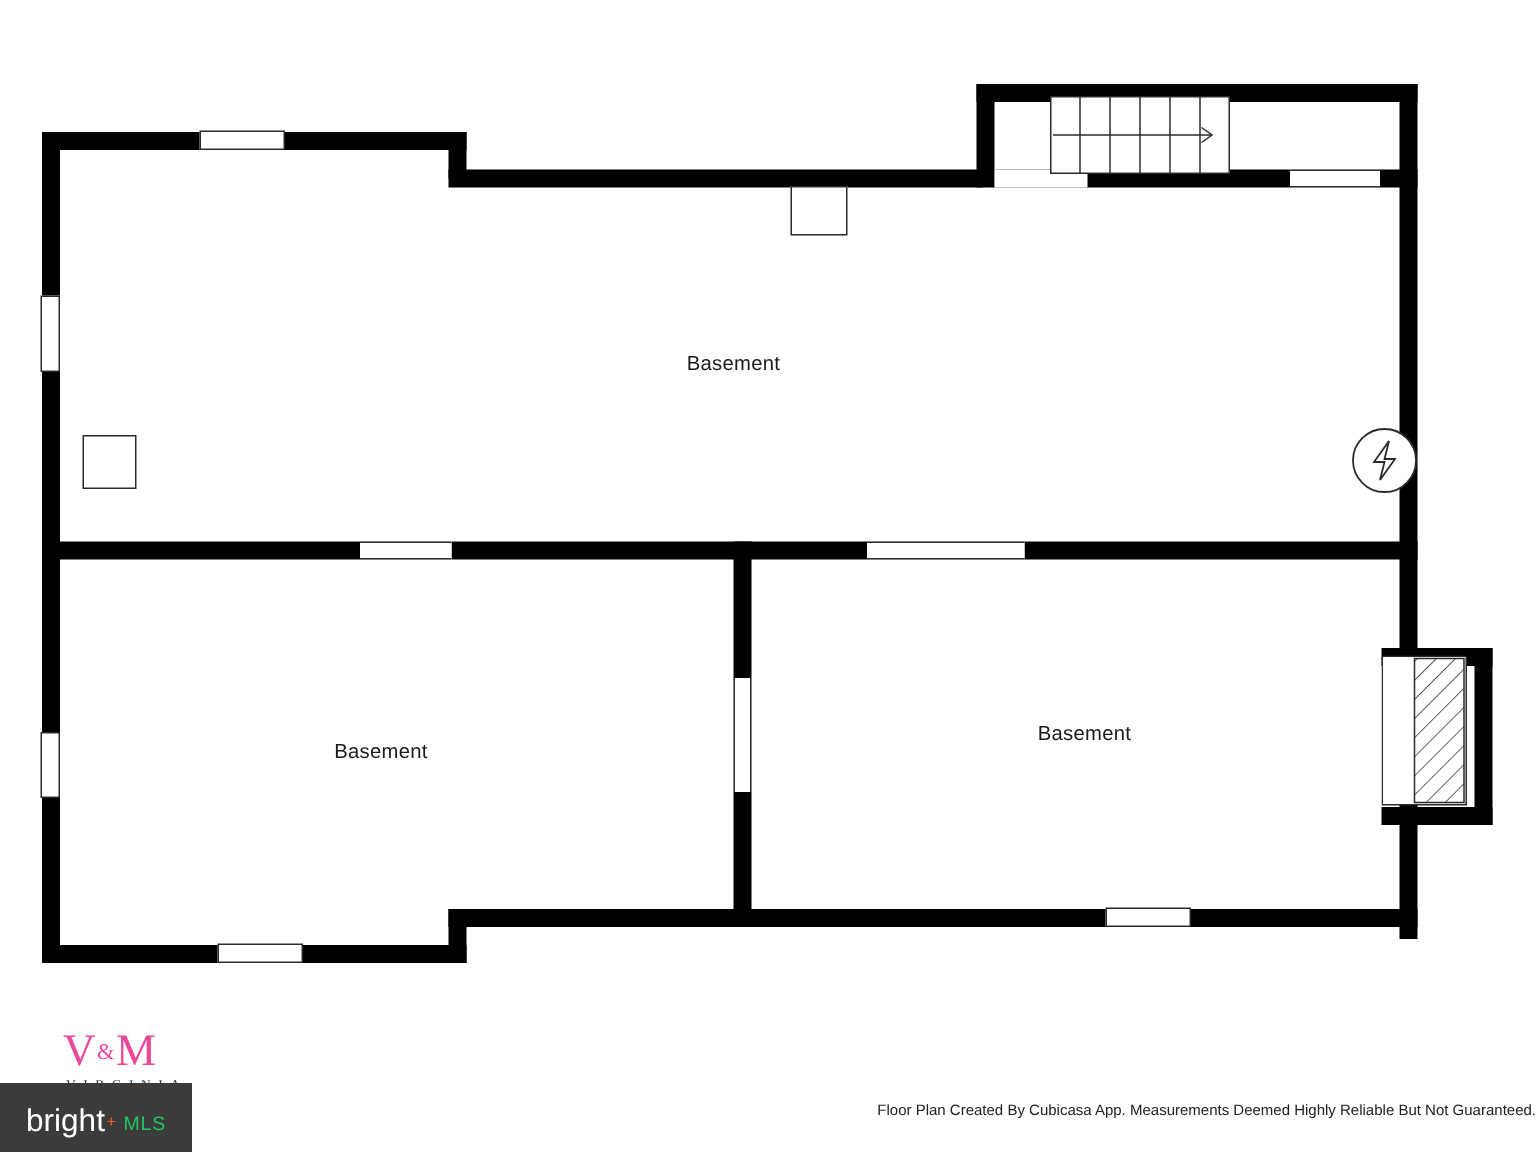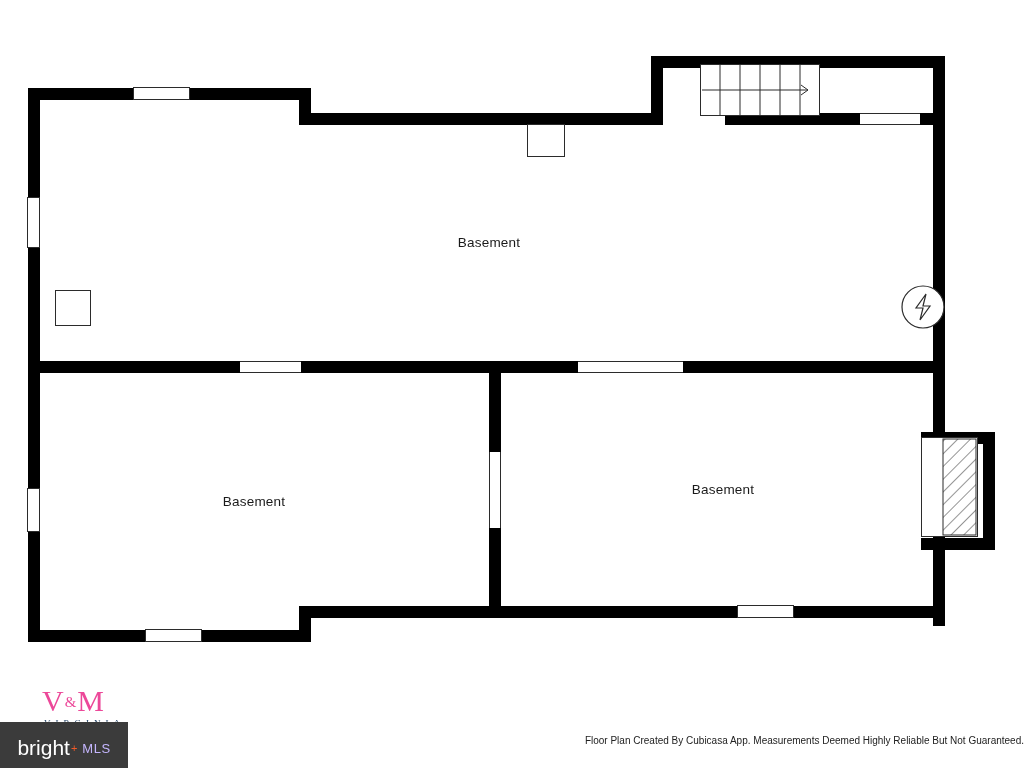--- a/index.html
+++ b/index.html
@@ -109,21 +109,21 @@
   }
   .bright-badge .sup {
     font-size: 11px;
     color: #f05a28;
     vertical-align: 7px;
     margin-left: 1px;
   }
   .bright-badge .b2 {
     font-family: "Liberation Sans", sans-serif;
     font-size: 13px;
-    color: #c4b5fd;
+    color: #22c55e;
     margin-left: 5px;
     letter-spacing: 0.5px;
   }
   .stair-svg, .elec-svg, .hatch-svg {
     position: absolute;
   }
 </style>
 </head>
 <body>
 

